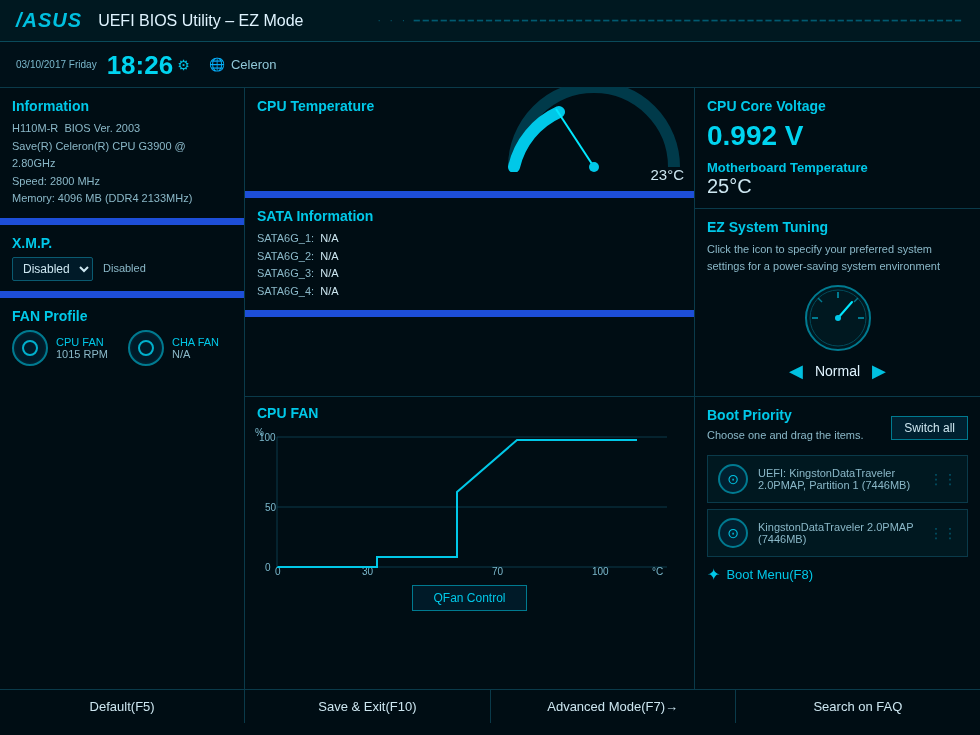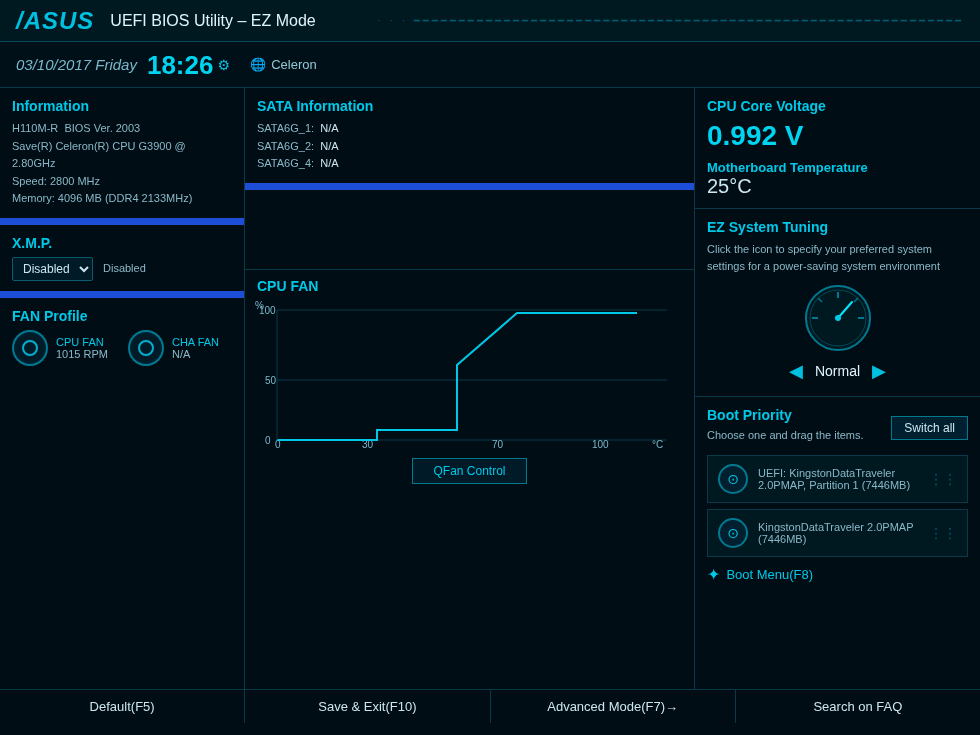--- a/index.html
+++ b/index.html
@@ -17,21 +17,21 @@
     .header {
       background: #001820;
       height: 42px;
       display: flex;
       align-items: center;
       padding: 0 16px;
       border-bottom: 1px solid #0a4a5a;
     }
     .asus-logo {
       color: #00c0e0;
-      font-size: 24px;
+      font-size: 20px;
       font-weight: bold;
       font-style: italic;
       letter-spacing: 1px;
       margin-right: 16px;
     }
     .header-title {
       color: #e0f4ff;
       font-size: 16px;
     }
     .header-circuit {
@@ -48,21 +48,21 @@
       display: flex;
       align-items: center;
       padding: 0 16px;
       border-bottom: 1px solid #0a3a4a;
     }
     .datetime {
       display: flex;
       flex-direction: column;
       margin-right: 10px;
     }
-    .date-text { font-size: 15px; color: #7ab8cc; font-style: italic; }
+    .date-text { font-size: 10px; color: #7ab8cc; }
     .time-text { font-size: 26px; color: #00d4f0; font-weight: bold; line-height: 1; }
     .settings-icon { color: #00c0e0; font-size: 14px; margin-left: 4px; cursor: pointer; }
     .lang-section {
       display: flex;
       align-items: center;
       margin-left: 20px;
       color: #90c8d8;
       font-size: 13px;
     }
     .globe-icon { margin-right: 5px; color: #00c0e0; }
@@ -294,26 +294,42 @@
             <div class="fan-name">CHA FAN</div>
             <div class="fan-rpm">N/A</div>
           </div>
         </div>
       </div>
     </div>
   </div>
 
   <div class="mid-col">
 
+    <div class="section" style="flex: 0 0 auto; min-height: 110px; position: relative;">
+      <div class="panel-title">CPU Temperature</div>
+      <div style="position: absolute; right: 10px; bottom: 8px;">
+        <svg width="180" height="85" viewBox="0 0 180 85">
+
+          <path d="M 10 80 A 80 80 0 0 1 170 80" stroke="#003a4a" stroke-width="12" fill="none"></path>
+
+          <path d="M 10 80 A 80 80 0 0 1 55 25" stroke="#00c8e8" stroke-width="12" fill="none" stroke-linecap="round"></path>
+
+          <line x1="90" y1="80" x2="52" y2="22" stroke="#00e8ff" stroke-width="2"></line>
+          <circle cx="90" cy="80" r="5" fill="#00c8e8"></circle>
+        </svg>
+        <div style="color: #cce6f0; font-size: 15px; text-align: right; margin-top: -10px;">23°C</div>
+      </div>
+    </div>
 
     <div class="section" style="flex: 0 0 auto;">
       <div class="panel-title">SATA Information</div>
       <div class="panel-text">
         <div>SATA6G_1: &nbsp;<span style="color:#cce6f0">N/A</span></div>
         <div>SATA6G_2: &nbsp;<span style="color:#cce6f0">N/A</span></div>
+        <div>SATA6G_3: &nbsp;<span style="color:#cce6f0">N/A</span></div>
         <div>SATA6G_4: &nbsp;<span style="color:#cce6f0">N/A</span></div>
       </div>
     </div>
 
     <div style="flex: 0 0 80px; border-bottom: 1px solid #0a3a4a;"></div>
 
     <div class="section" style="flex: 1; padding-top: 8px;">
       <div class="panel-title">CPU FAN</div>
       <div style="position: relative; height: 150px;">
         <span style="position:absolute; left:-2px; top:0; font-size:10px; color:#7ab8cc;">%</span>

